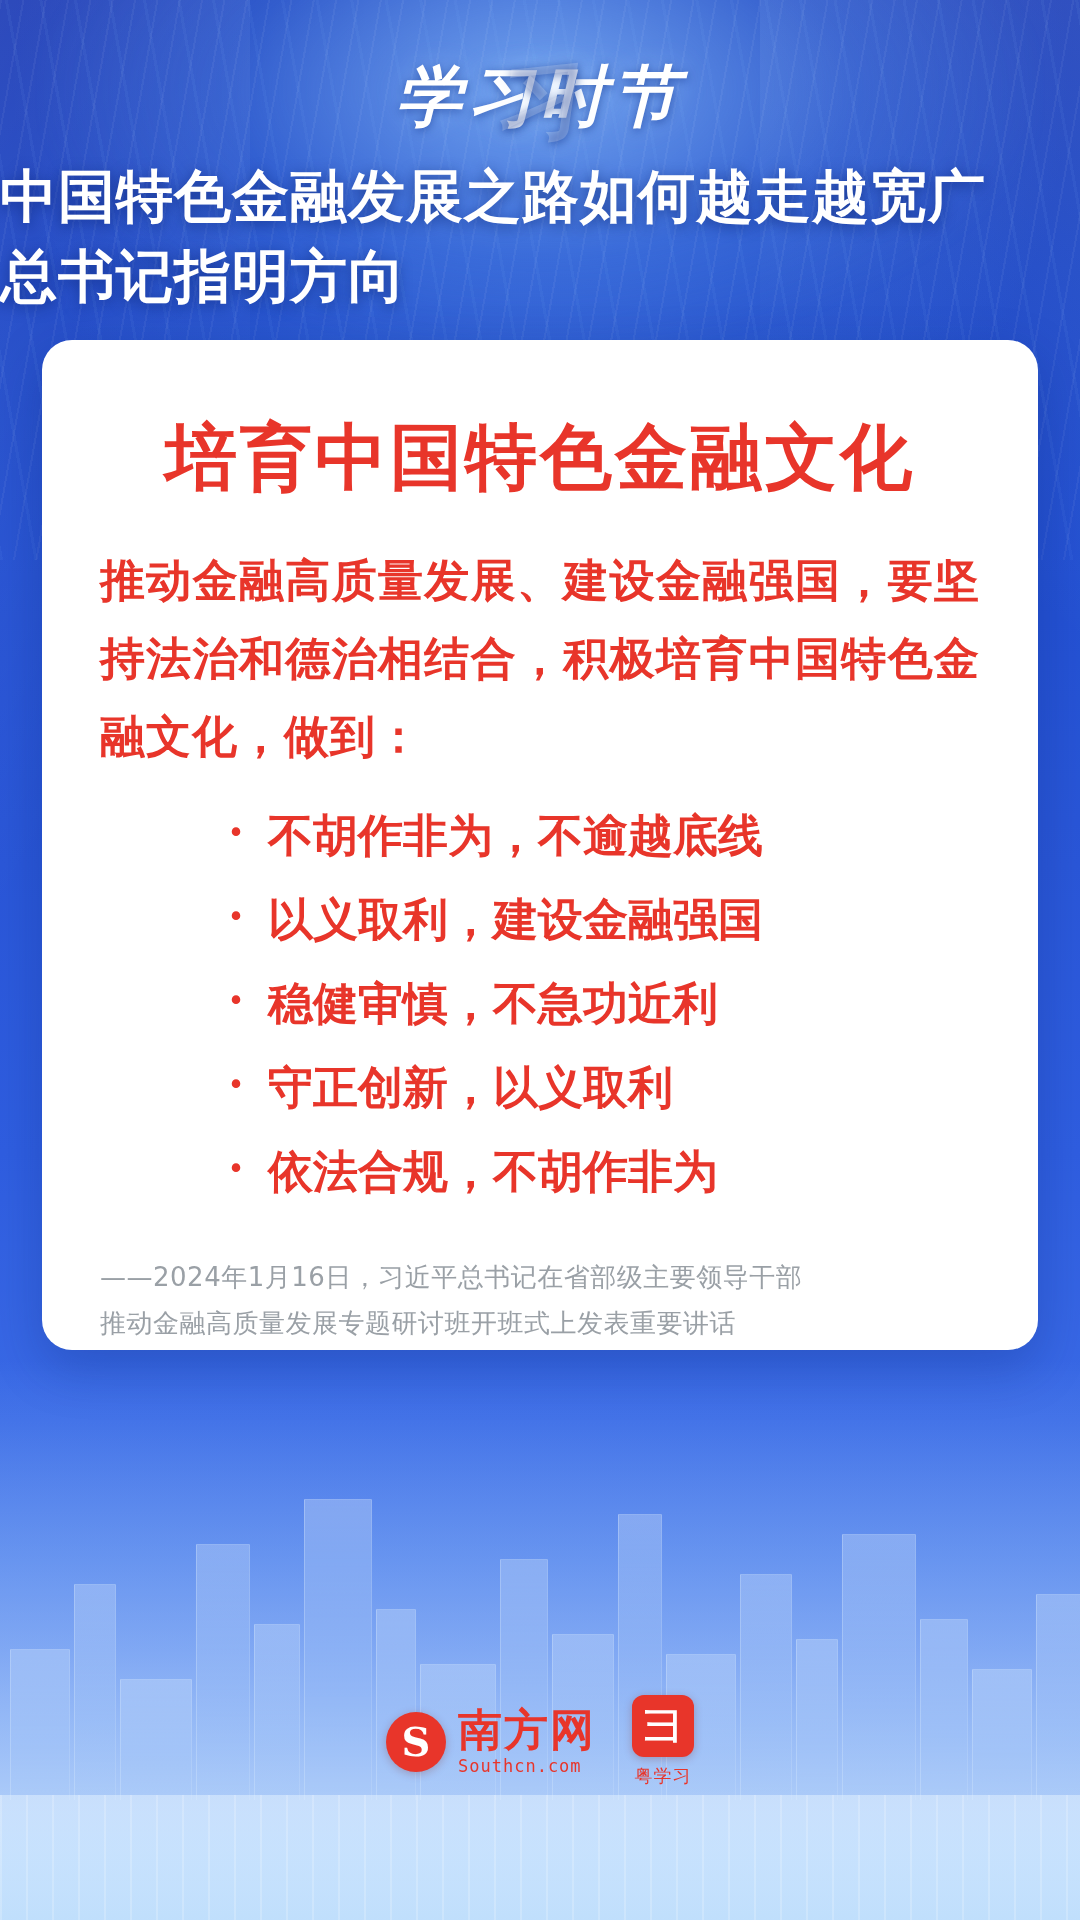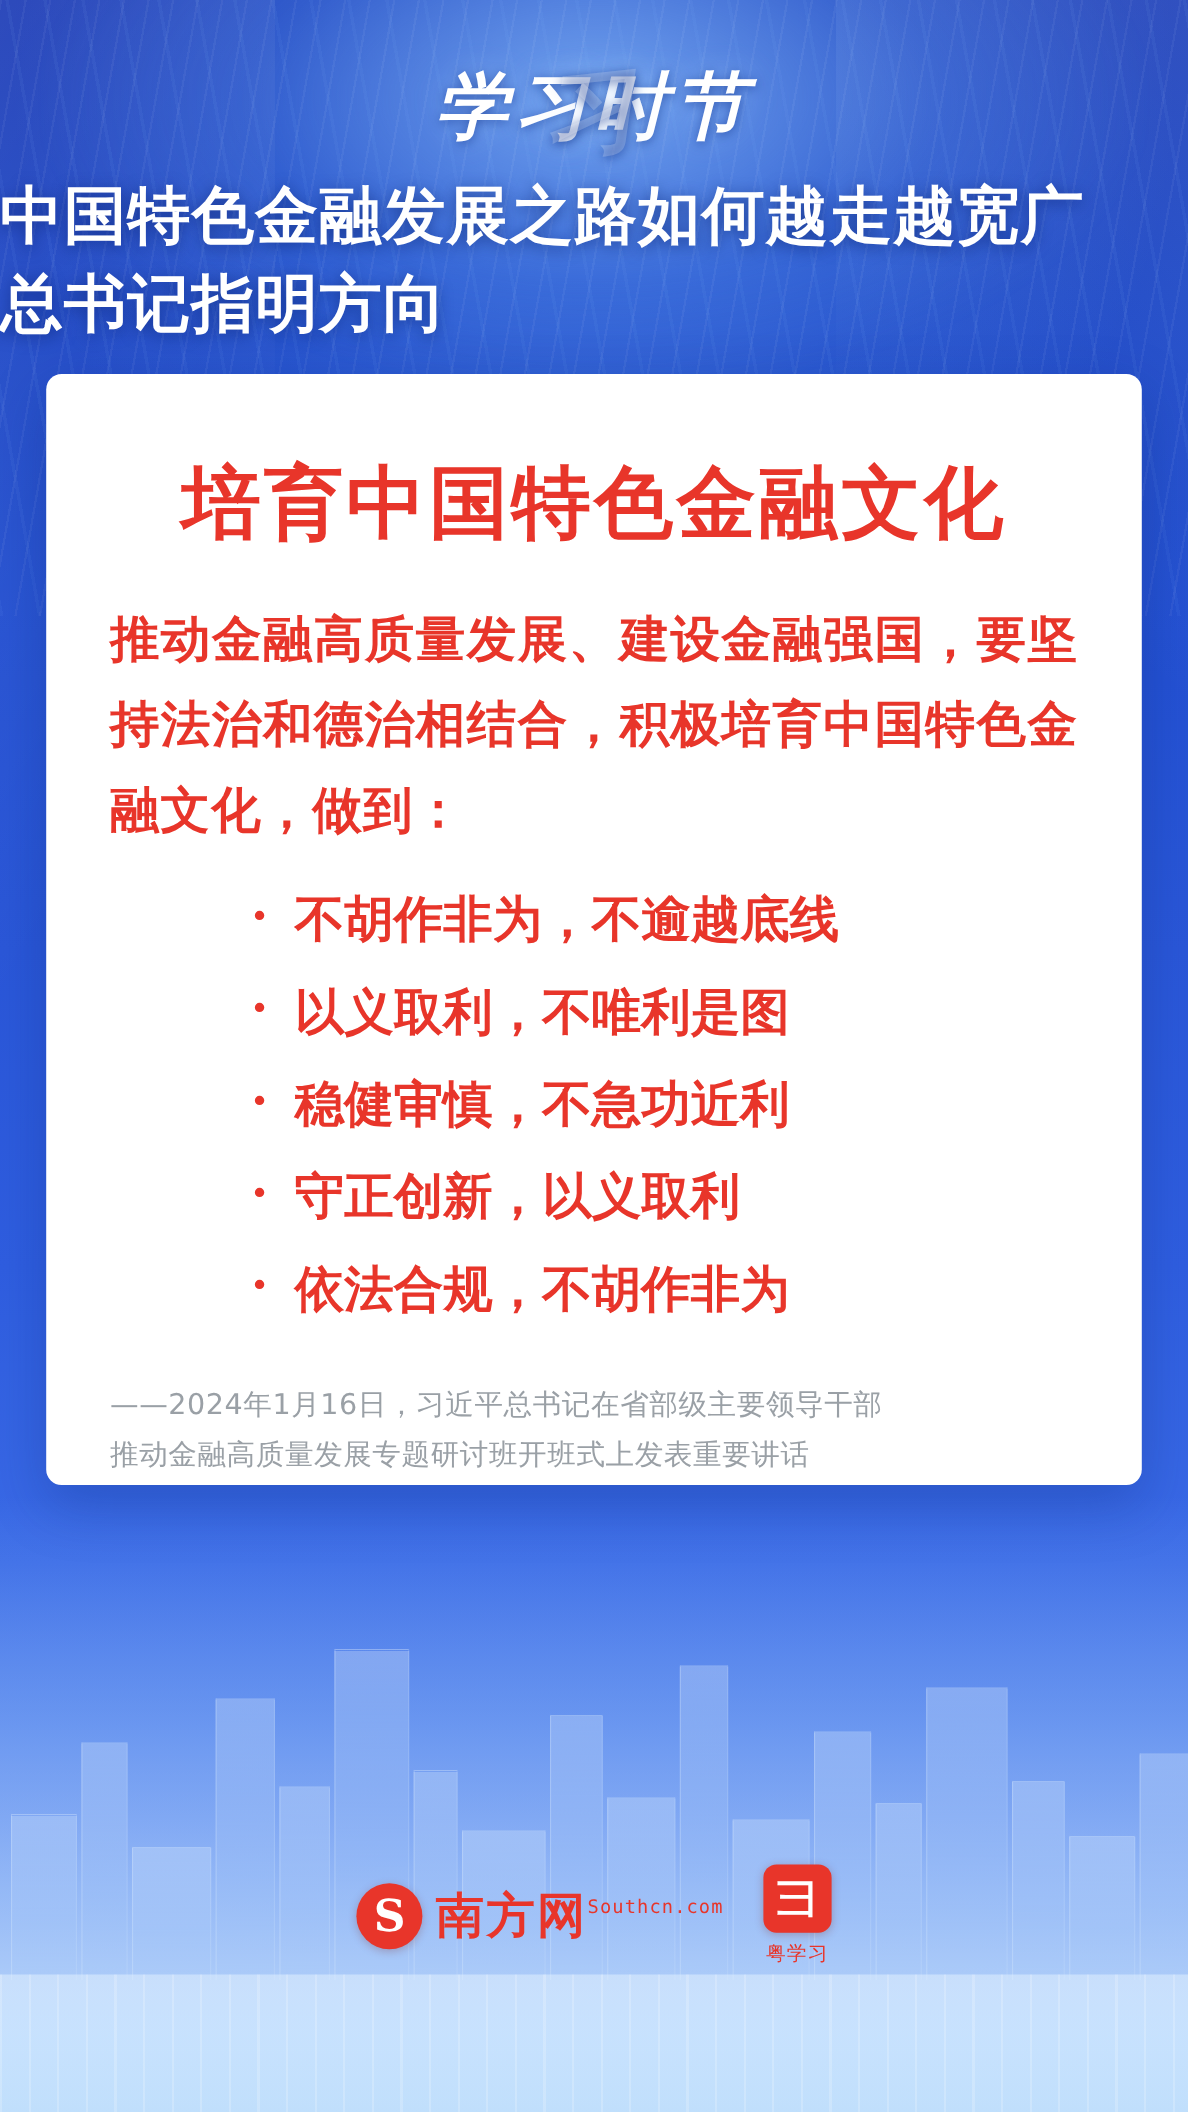--- a/index.html
+++ b/index.html
@@ -132,21 +132,21 @@
   .headline .l2 { display: block; }
 
   
   .card {
     position: absolute;
     top: 340px;
     left: 42px;
     width: 996px;
     height: 1010px;
     background: #ffffff;
-    border-radius: 14px;
+    border-radius: 30px;
     box-shadow: 0 18px 50px rgba(10,40,120,0.28);
     box-sizing: border-box;
     padding: 74px 58px 40px 58px;
   }
 
   .card-title {
     text-align: center;
     color: #e8352a;
     font-family: "DejaVu Sans", sans-serif;
     font-weight: 700;
@@ -222,21 +222,21 @@
     font-family: "DejaVu Serif", serif;
     font-weight: 700;
     font-size: 40px;
     display: flex;
     align-items: center;
     justify-content: center;
     box-shadow: 0 2px 8px rgba(120,20,10,0.25);
   }
   .logo-southcn .words {
     display: flex;
-    flex-direction: row;
+    flex-direction: column;
     align-items: flex-start;
     line-height: 1;
   }
   .logo-southcn .cn {
     font-family: "DejaVu Serif", serif;
     font-weight: 700;
     font-size: 44px;
     color: #e8352a;
     letter-spacing: 2px;
   }
@@ -319,21 +319,21 @@
     <span class="l2">总书记指明方向</span>
   </div>
 
   <div class="card">
     <div class="card-title">培育中国特色金融文化</div>
 
     <div class="card-body">推动金融高质量发展、建设金融强国，要坚持法治和德治相结合，积极培育中国特色金融文化，做到：</div>
 
     <ul class="bullets">
       <li>不胡作非为，不逾越底线</li>
-      <li>以义取利，不唯利是图</li>
+      <li>以义取利，建设金融强国</li>
       <li>稳健审慎，不急功近利</li>
       <li>守正创新，以义取利</li>
       <li>依法合规，不胡作非为</li>
     </ul>
 
     <div class="source">
       <span>——2024年1月16日，习近平总书记在省部级主要领导干部</span>
       <span class="l2">推动金融高质量发展专题研讨班开班式上发表重要讲话</span>
     </div>
   </div>

